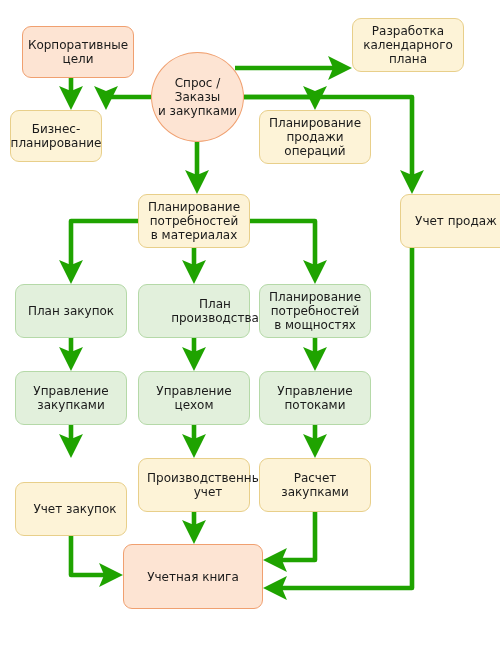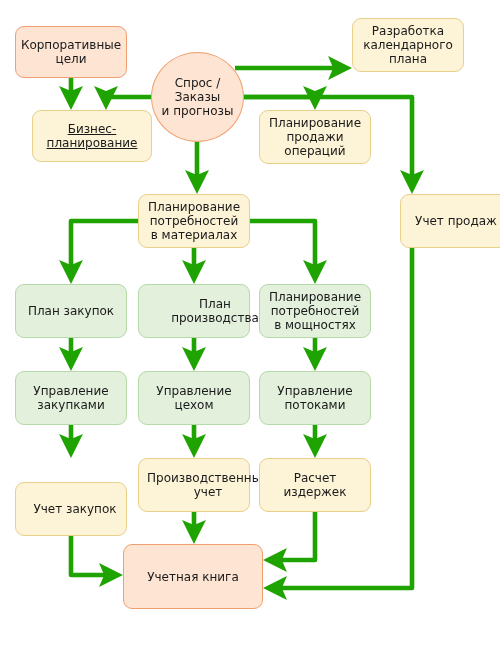--- a/index.html
+++ b/index.html
@@ -92,34 +92,34 @@
         <path d="M 194 425 L 194 452" fill="none" stroke="#1fa300" stroke-width="4.6" stroke-linecap="butt" stroke-linejoin="round" marker-end="url(#arrowhead)"></path>
         <path d="M 315 425 L 315 452" fill="none" stroke="#1fa300" stroke-width="4.6" stroke-linecap="butt" stroke-linejoin="round" marker-end="url(#arrowhead)"></path>
         <path d="M 71 512 L 71 575 L 117 575" fill="none" stroke="#1fa300" stroke-width="4.6" stroke-linecap="butt" stroke-linejoin="round" marker-end="url(#arrowhead)"></path>
         <path d="M 194 512 L 194 538" fill="none" stroke="#1fa300" stroke-width="4.6" stroke-linecap="butt" stroke-linejoin="round" marker-end="url(#arrowhead)"></path>
         <path d="M 315 512 L 315 560 L 269 560" fill="none" stroke="#1fa300" stroke-width="4.6" stroke-linecap="butt" stroke-linejoin="round" marker-end="url(#arrowhead)"></path>
         <path d="M 412 248 L 412 588 L 269 588" fill="none" stroke="#1fa300" stroke-width="4.6" stroke-linecap="butt" stroke-linejoin="round" marker-end="url(#arrowhead)"></path>
       </g>
   </svg>
 
   <div id="node-layer">
-      <div class="node rect kind-peach" style="left: 15px; top: 26px; width: 112px; height: 52px;">
+      <div class="node rect kind-peach" style="left: 22px; top: 26px; width: 112px; height: 52px;">
         <span class="node-label">Корпоративные
 цели</span>
       </div>
       <div class="node circle kind-peach" style="left: 151px; top: 52px; width: 93px; height: 90px;">
         <span class="node-label">Спрос / Заказы
-и прогнозы</span>
+и закупками</span>
       </div>
       <div class="node rect kind-cream" style="left: 352px; top: 18px; width: 112px; height: 54px;">
         <span class="node-label">Разработка
 календарного
 плана</span>
       </div>
-      <div class="node rect kind-cream" style="left: 32px; top: 110px; width: 120px; height: 52px; text-decoration: underline;">
+      <div class="node rect kind-cream" style="left: 10px; top: 110px; width: 92px; height: 52px;">
         <span class="node-label">Бизнес-
 планирование</span>
       </div>
       <div class="node rect kind-cream" style="left: 259px; top: 110px; width: 112px; height: 54px;">
         <span class="node-label">Планирование
 продажи
 операций</span>
       </div>
       <div class="node rect kind-cream" style="left: 138px; top: 194px; width: 112px; height: 54px;">
         <span class="node-label">Планирование
@@ -155,20 +155,20 @@
       </div>
       <div class="node rect kind-cream" style="left: 15px; top: 482px; width: 112px; height: 54px; padding-left: 8px;">
         <span class="node-label">Учет закупок</span>
       </div>
       <div class="node rect kind-cream" style="left: 138px; top: 458px; width: 112px; height: 54px; padding-left: 28px;">
         <span class="node-label">Производственный
 учет</span>
       </div>
       <div class="node rect kind-cream" style="left: 259px; top: 458px; width: 112px; height: 54px;">
         <span class="node-label">Расчет
-издержек</span>
+закупками</span>
       </div>
       <div class="node rect kind-peach" style="left: 123px; top: 544px; width: 140px; height: 65px;">
         <span class="node-label">Учетная книга</span>
       </div>
     </div>
 
 </div>
 
 </body></html>

